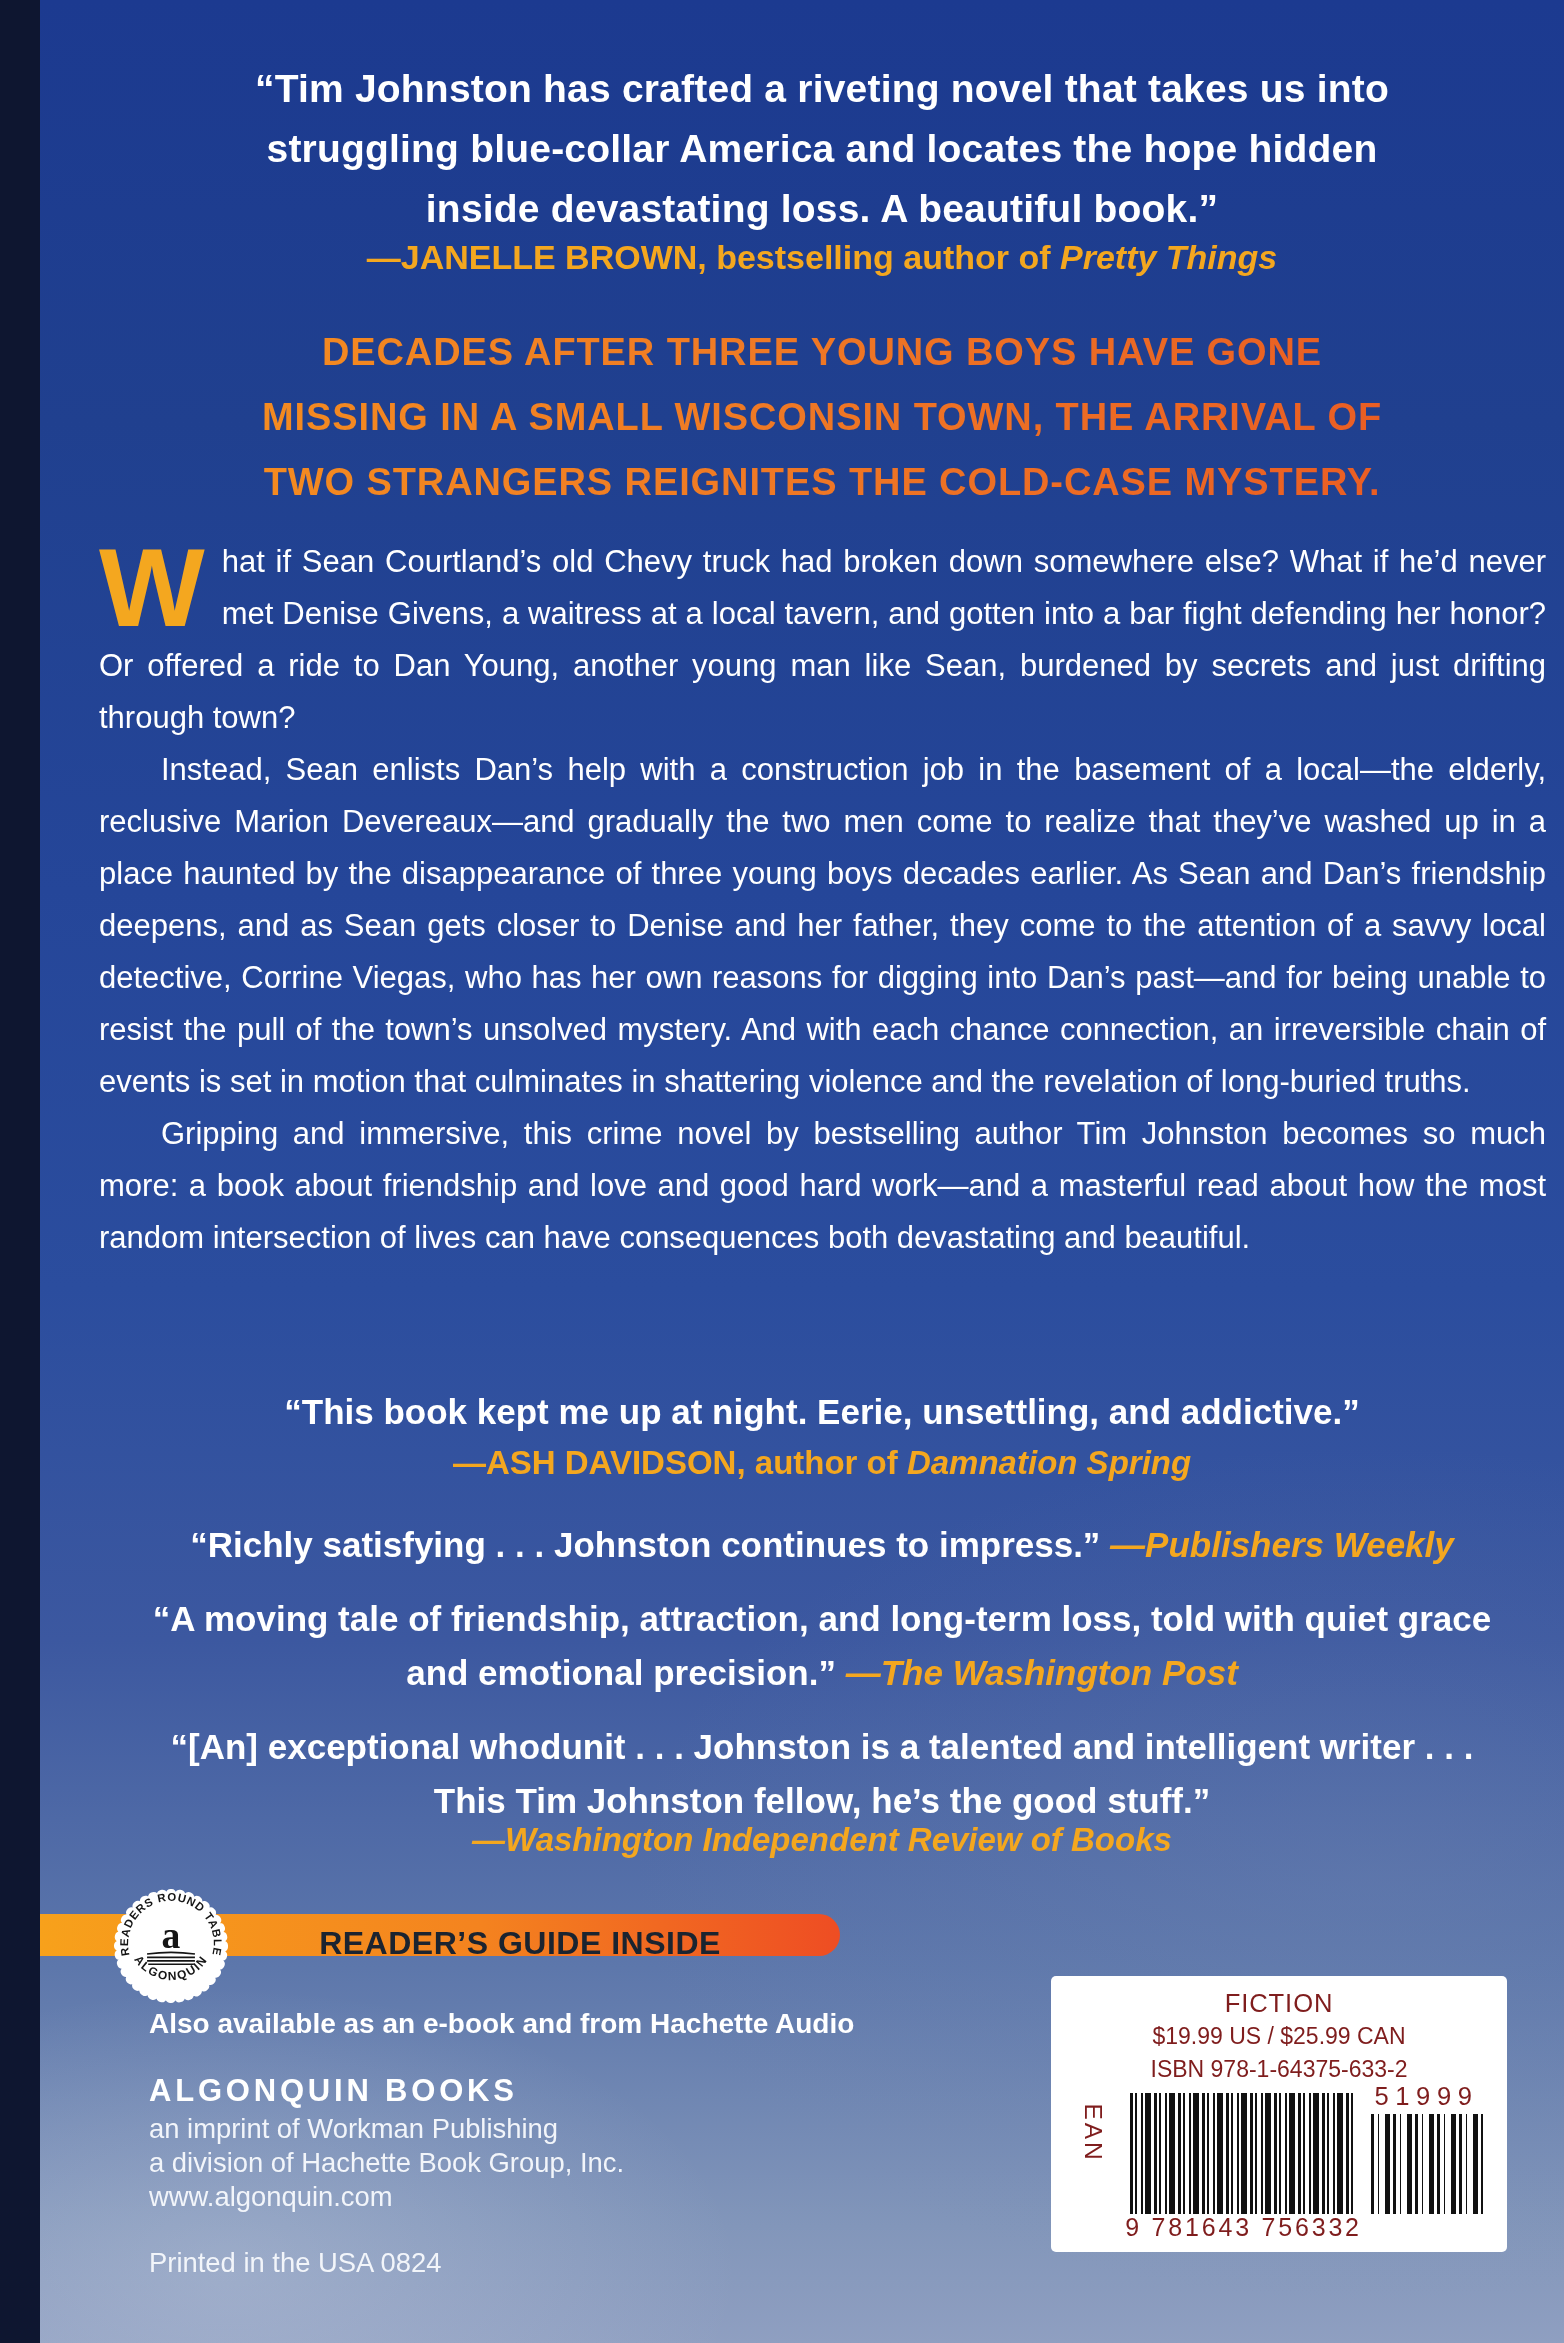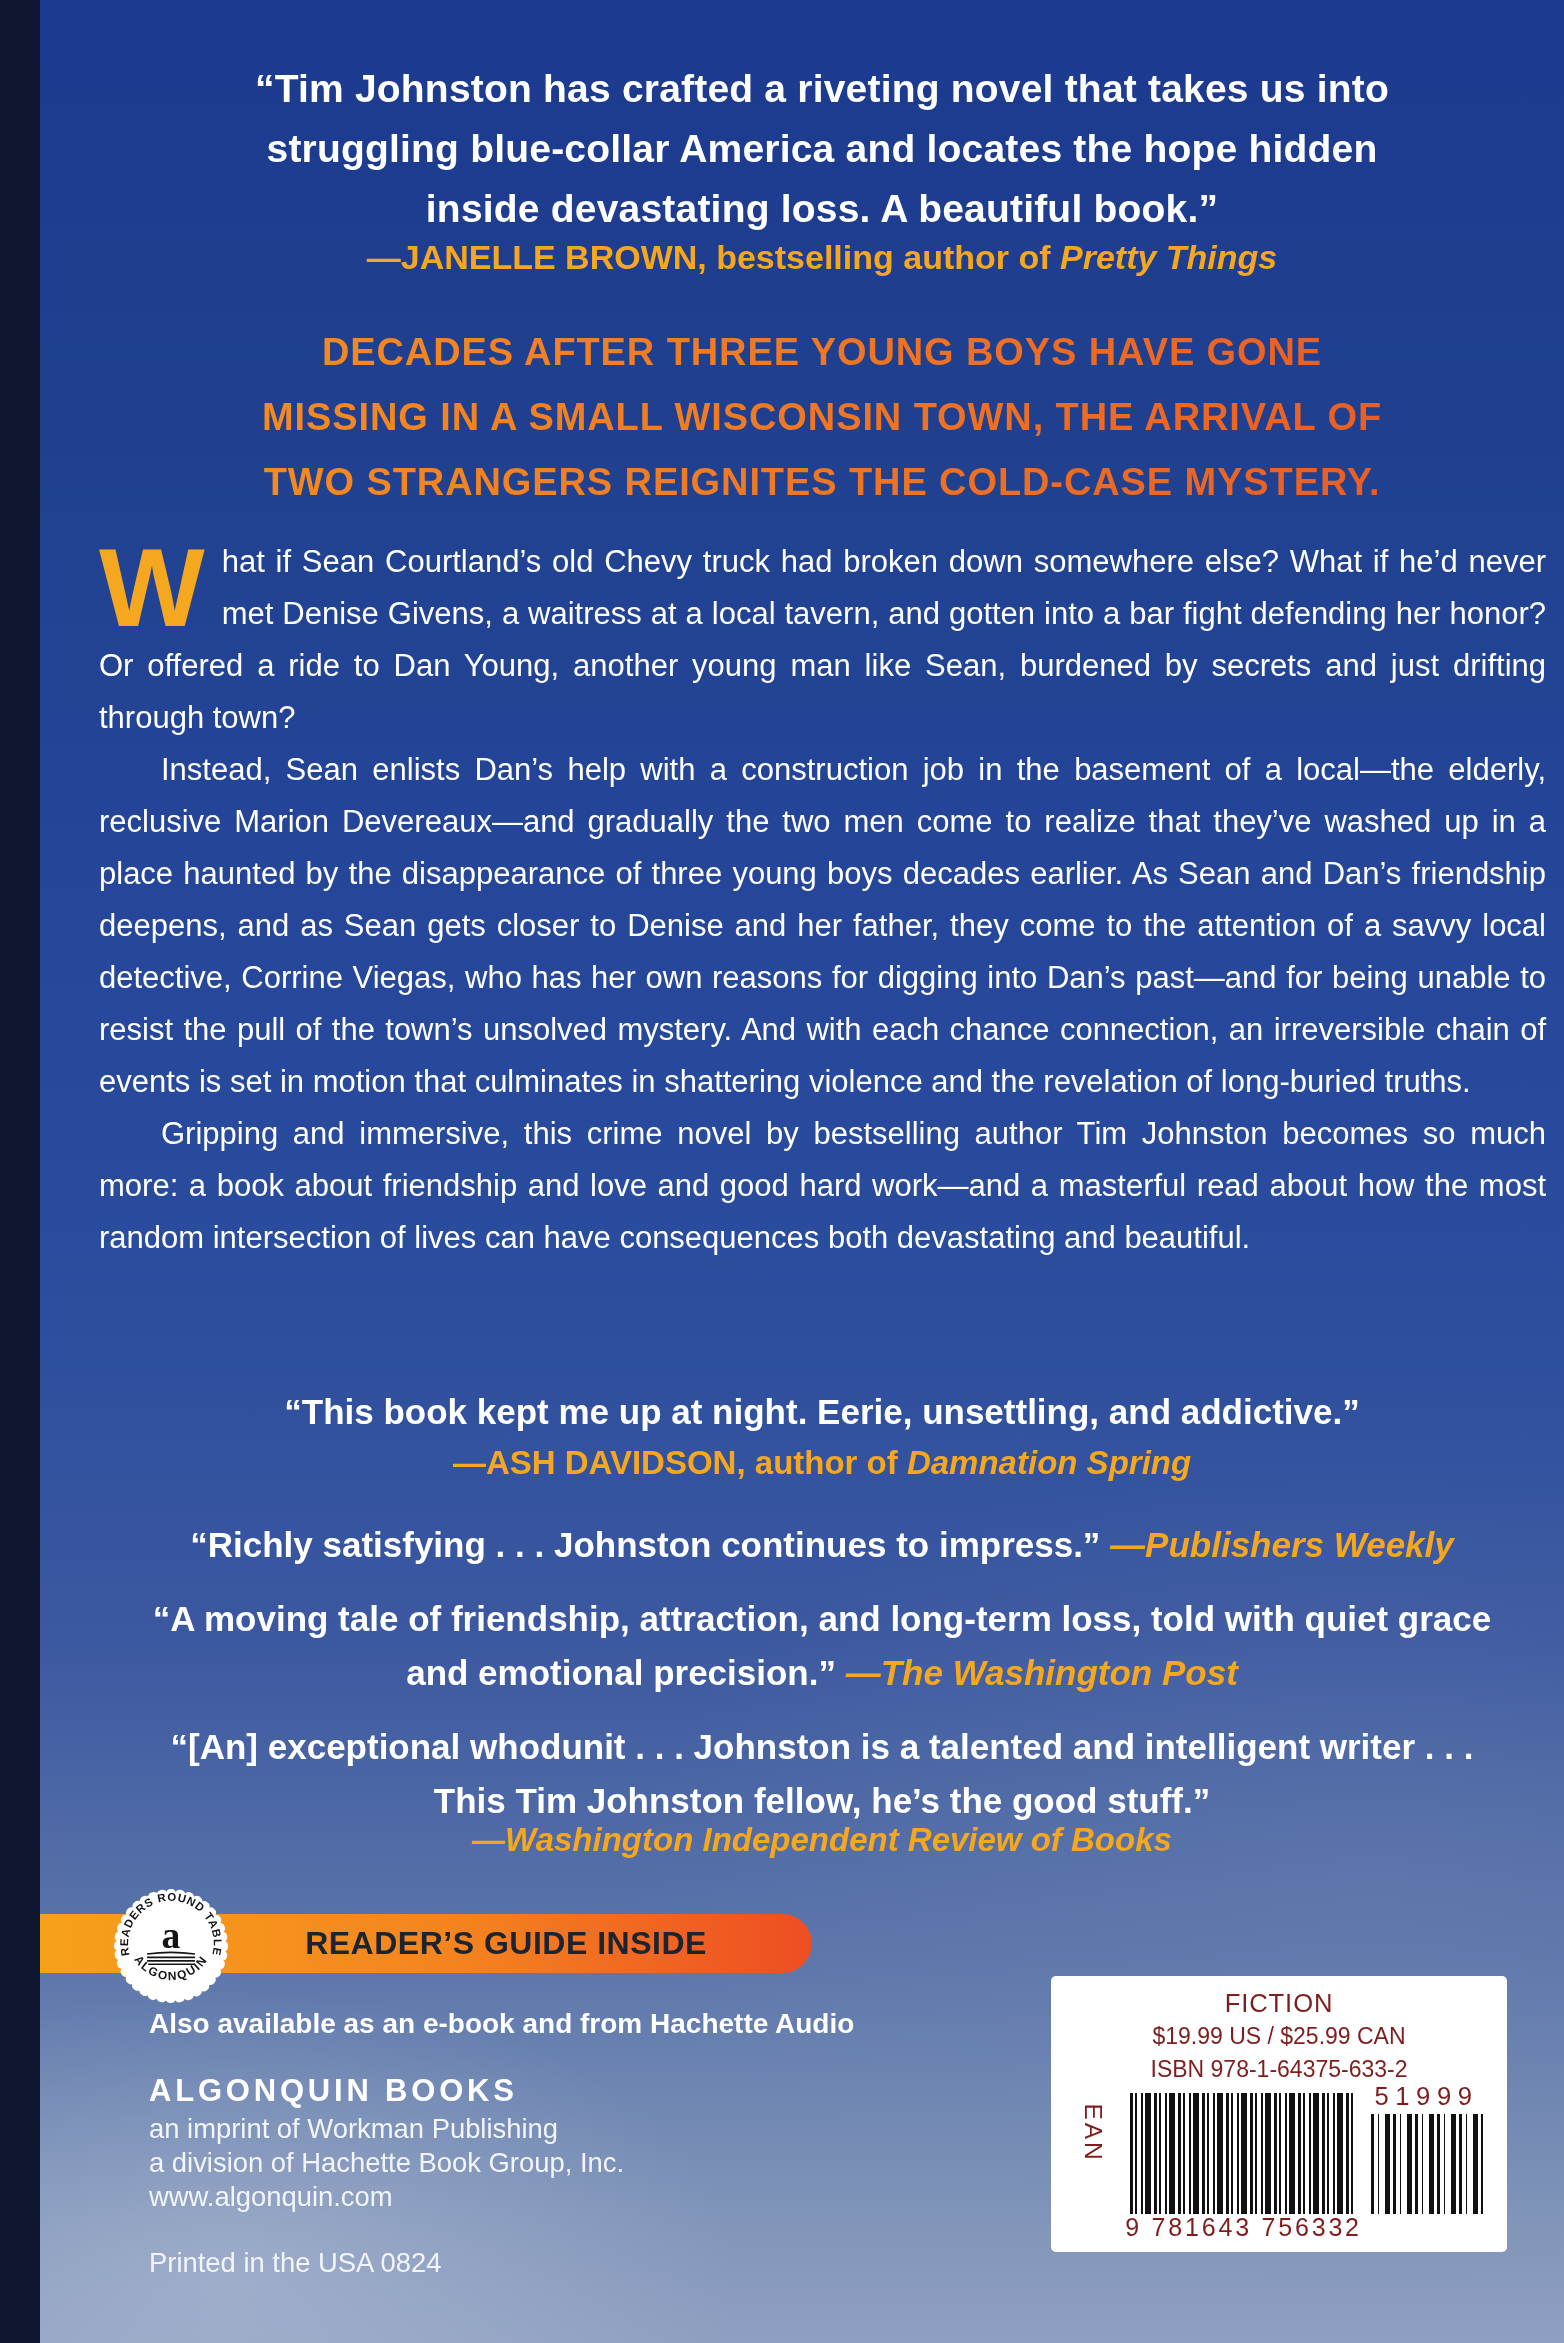--- a/index.html
+++ b/index.html
@@ -48,23 +48,24 @@
   .q1t{top:1385px;}
   .q1a{top:1444px;}
   .q2{top:1518px;}
   .q3{top:1592px;width:1391px;left:50%;transform:translateX(-50%);text-align:center;}
   .q4{top:1720px;width:1325px;left:50%;transform:translateX(-50%);text-align:center;}
   .q4a{top:1821px;font-size:33px;font-weight:bold;font-style:italic;}
   .src{font-style:italic;color:#F4A71F;}
 
   
   .banner{
-    top:1914px;left:0;width:772px;height:59px;
+    top:1914px;left:0;width:772px;height:42px;
     background:linear-gradient(90deg,#F7A11B 0%,#F4831F 55%,#EE4D23 100%);
     border-radius:0 32px 32px 0;
+    padding-left:28px;
   }
   .banner-label{
     position:absolute;left:194px;right:34px;top:0;height:59px;
     display:flex;align-items:center;justify-content:center;
     font-size:32px;font-weight:bold;color:#1B2430;letter-spacing:0.5px;
   }
   .badge{top:1889px;left:74px;width:114px;height:114px;}
 
   
   .also{top:2008px;left:109px;font-size:28px;font-weight:bold;}

